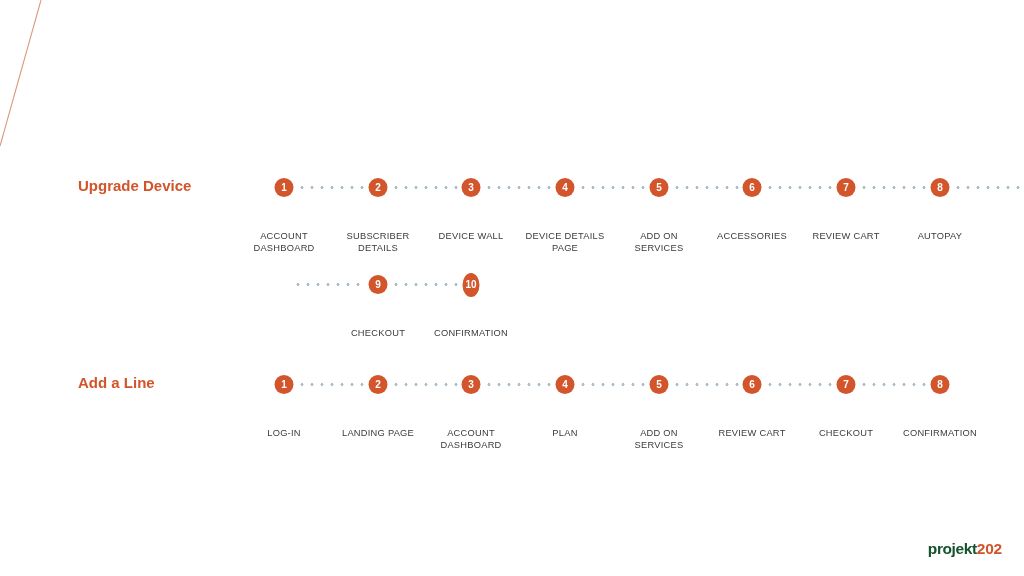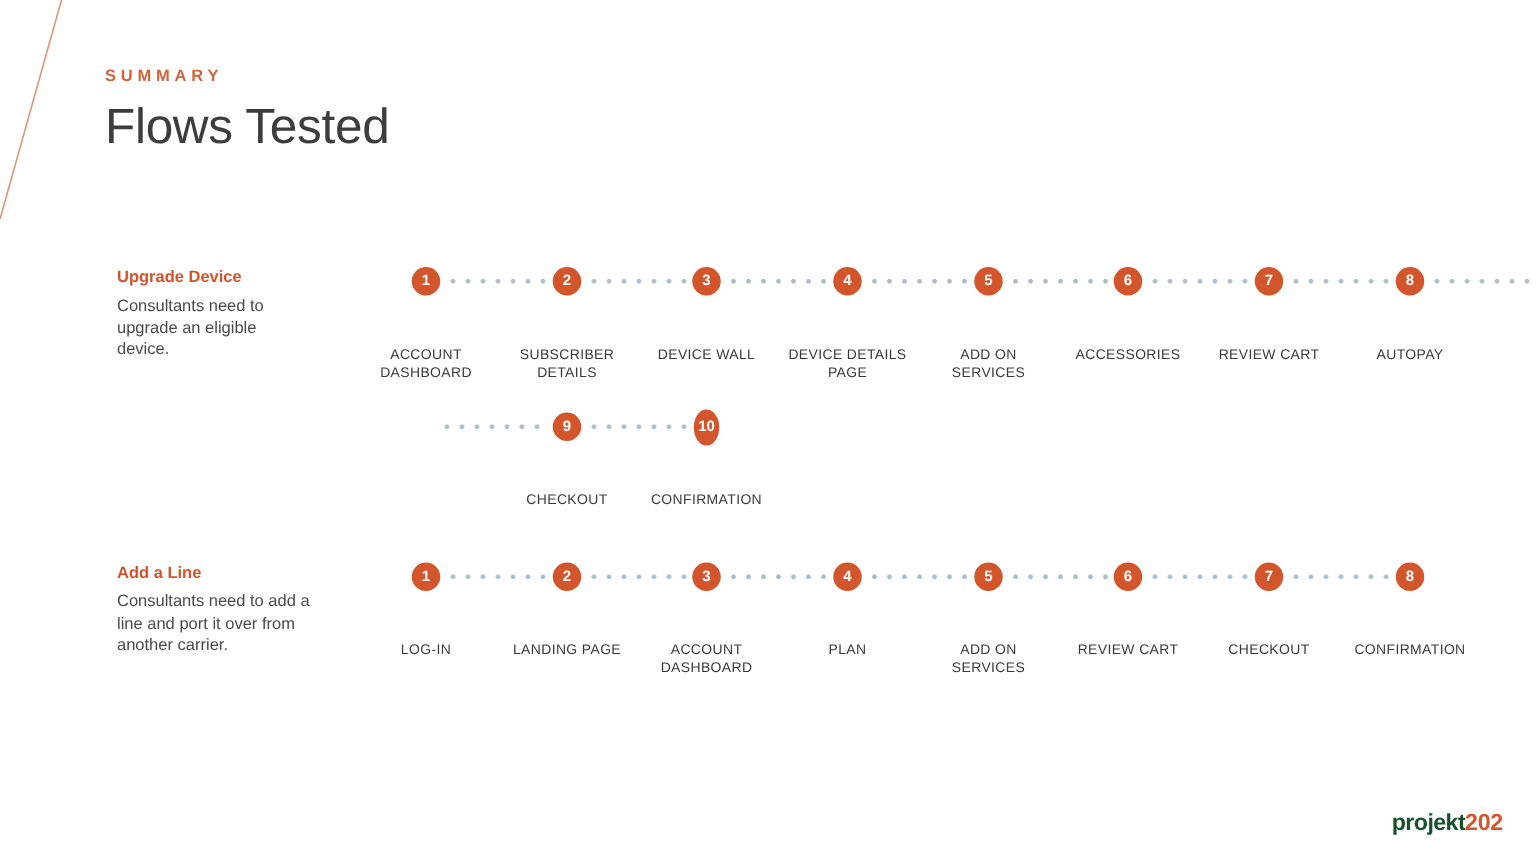--- a/index.html
+++ b/index.html
@@ -26,21 +26,21 @@
   }
   .title {
     font-size: 33px; font-weight: normal; color: #3d3d3d;
     line-height: 40px; margin-top: 6px; letter-spacing: -0.2px;
   }
 
   
   .flow { position: absolute; }
   .flow-desc { position: absolute; left: 0; top: 0; width: 130px; }
   .flow-title {
-    font-size: 11px; font-weight: bold; color: #d1542a;
+    font-size: 15px; font-weight: bold; color: #d1542a;
     line-height: 15px; margin-bottom: 4px;
   }
   .flow-body {
     font-size: 11px; color: #4a4a4a; line-height: 14.5px;
   }
 
   
   .row { position: absolute; left: 0; top: 0; height: 70px; }
   .node {
     position: absolute; top: 0; width: 0; height: 0;
@@ -83,30 +83,25 @@
 </style>
 </head>
 <body>
 
 <div id="slide">
 
   <svg class="diagonal" viewBox="0 0 60 160" width="60" height="160" aria-hidden="true">
     <line x1="41" y1="0" x2="0" y2="146" stroke="#d99a7e" stroke-width="1.1"></line>
   </svg>
 
-  <div class="header">
-    <div class="eyebrow">SUMMARY</div>
-    <div class="title">Flows Tested</div>
-  </div>
 
   <div id="flows-root">
       <div class="flow" style="left: 0px; top: 0px;">
         <div class="flow-desc" style="left: 78px; top: 178px;">
           <div class="flow-title">Upgrade Device</div>
-          <div class="flow-body">Consultants need to upgrade an eligible device.</div>
         </div>
         <div class="row" style="top: 178px; left: 0px; width: 1024px;">
           <div class="dots" style="left: 296.5px; width: 69px;"></div>
           <div class="dots" style="left: 390.5px; width: 68px;"></div>
           <div class="dots" style="left: 483.5px; width: 69px;"></div>
           <div class="dots" style="left: 577.5px; width: 69px;"></div>
           <div class="dots" style="left: 671.5px; width: 68px;"></div>
           <div class="dots" style="left: 764.5px; width: 69px;"></div>
           <div class="dots" style="left: 858.5px; width: 69px;"></div>
           <div class="dots" style="left: 952.5px; width: 71.5px;"></div>
@@ -156,21 +151,20 @@
           </div>
           <div class="node" style="left: 471px;">
             <div class="circle wide">10</div>
             <div class="node-label">CONFIRMATION</div>
           </div>
         </div>
       </div>
       <div class="flow" style="left: 0px; top: 0px;">
         <div class="flow-desc" style="left: 78px; top: 375px;">
           <div class="flow-title">Add a Line</div>
-          <div class="flow-body">Consultants need to add a line and port it over from another carrier.</div>
         </div>
         <div class="row" style="top: 375px; left: 0px; width: 1024px;">
           <div class="dots" style="left: 296.5px; width: 69px;"></div>
           <div class="dots" style="left: 390.5px; width: 68px;"></div>
           <div class="dots" style="left: 483.5px; width: 69px;"></div>
           <div class="dots" style="left: 577.5px; width: 69px;"></div>
           <div class="dots" style="left: 671.5px; width: 68px;"></div>
           <div class="dots" style="left: 764.5px; width: 69px;"></div>
           <div class="dots" style="left: 858.5px; width: 69px;"></div>
           <div class="node" style="left: 284px;">

